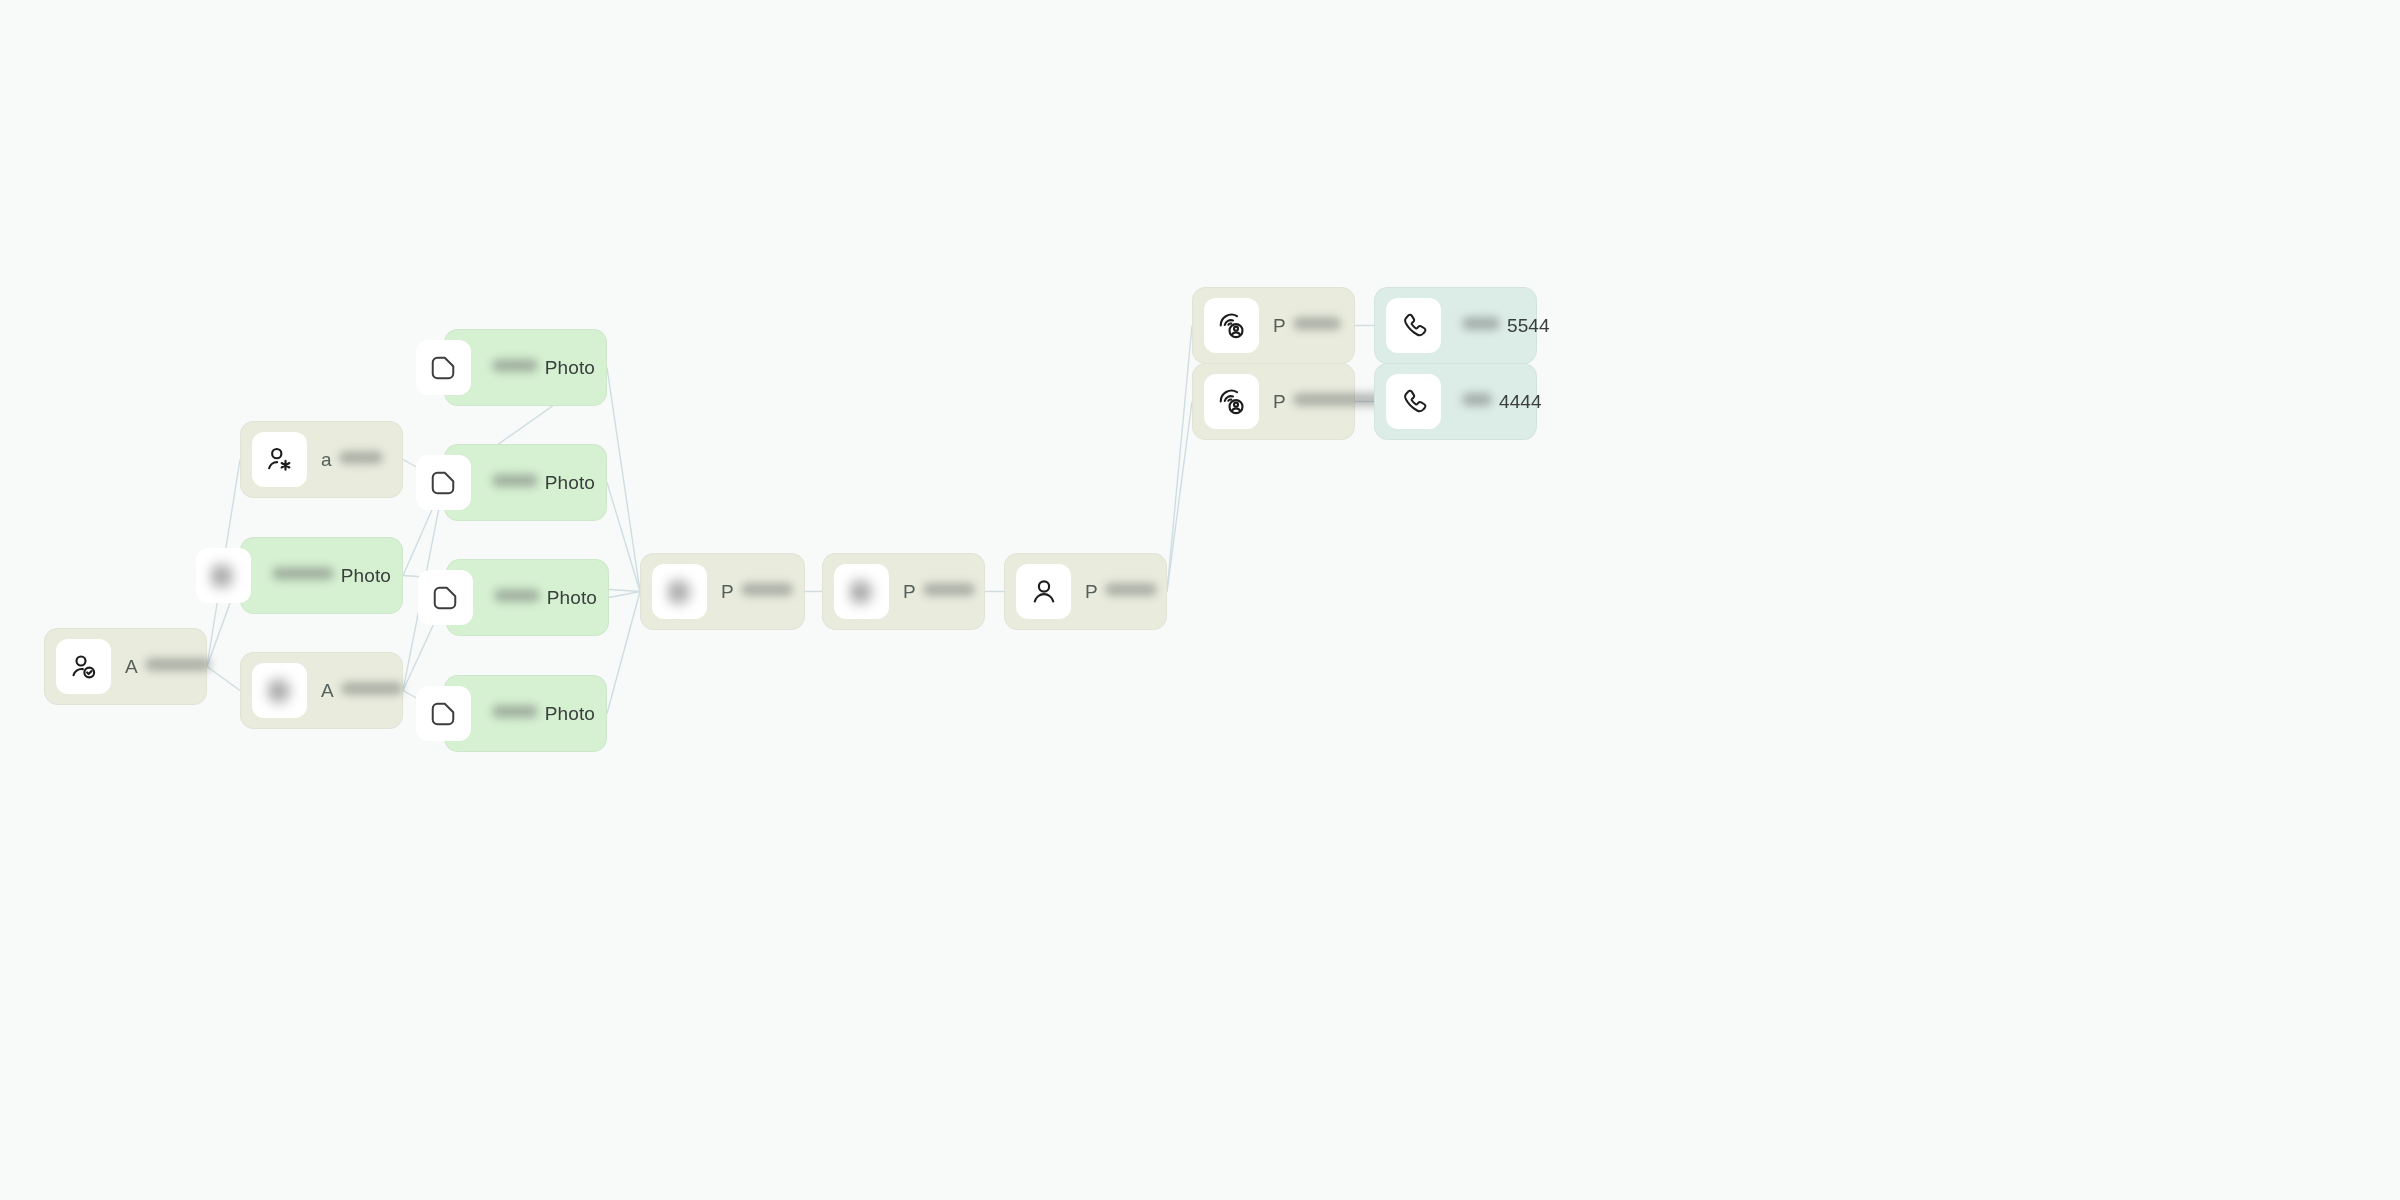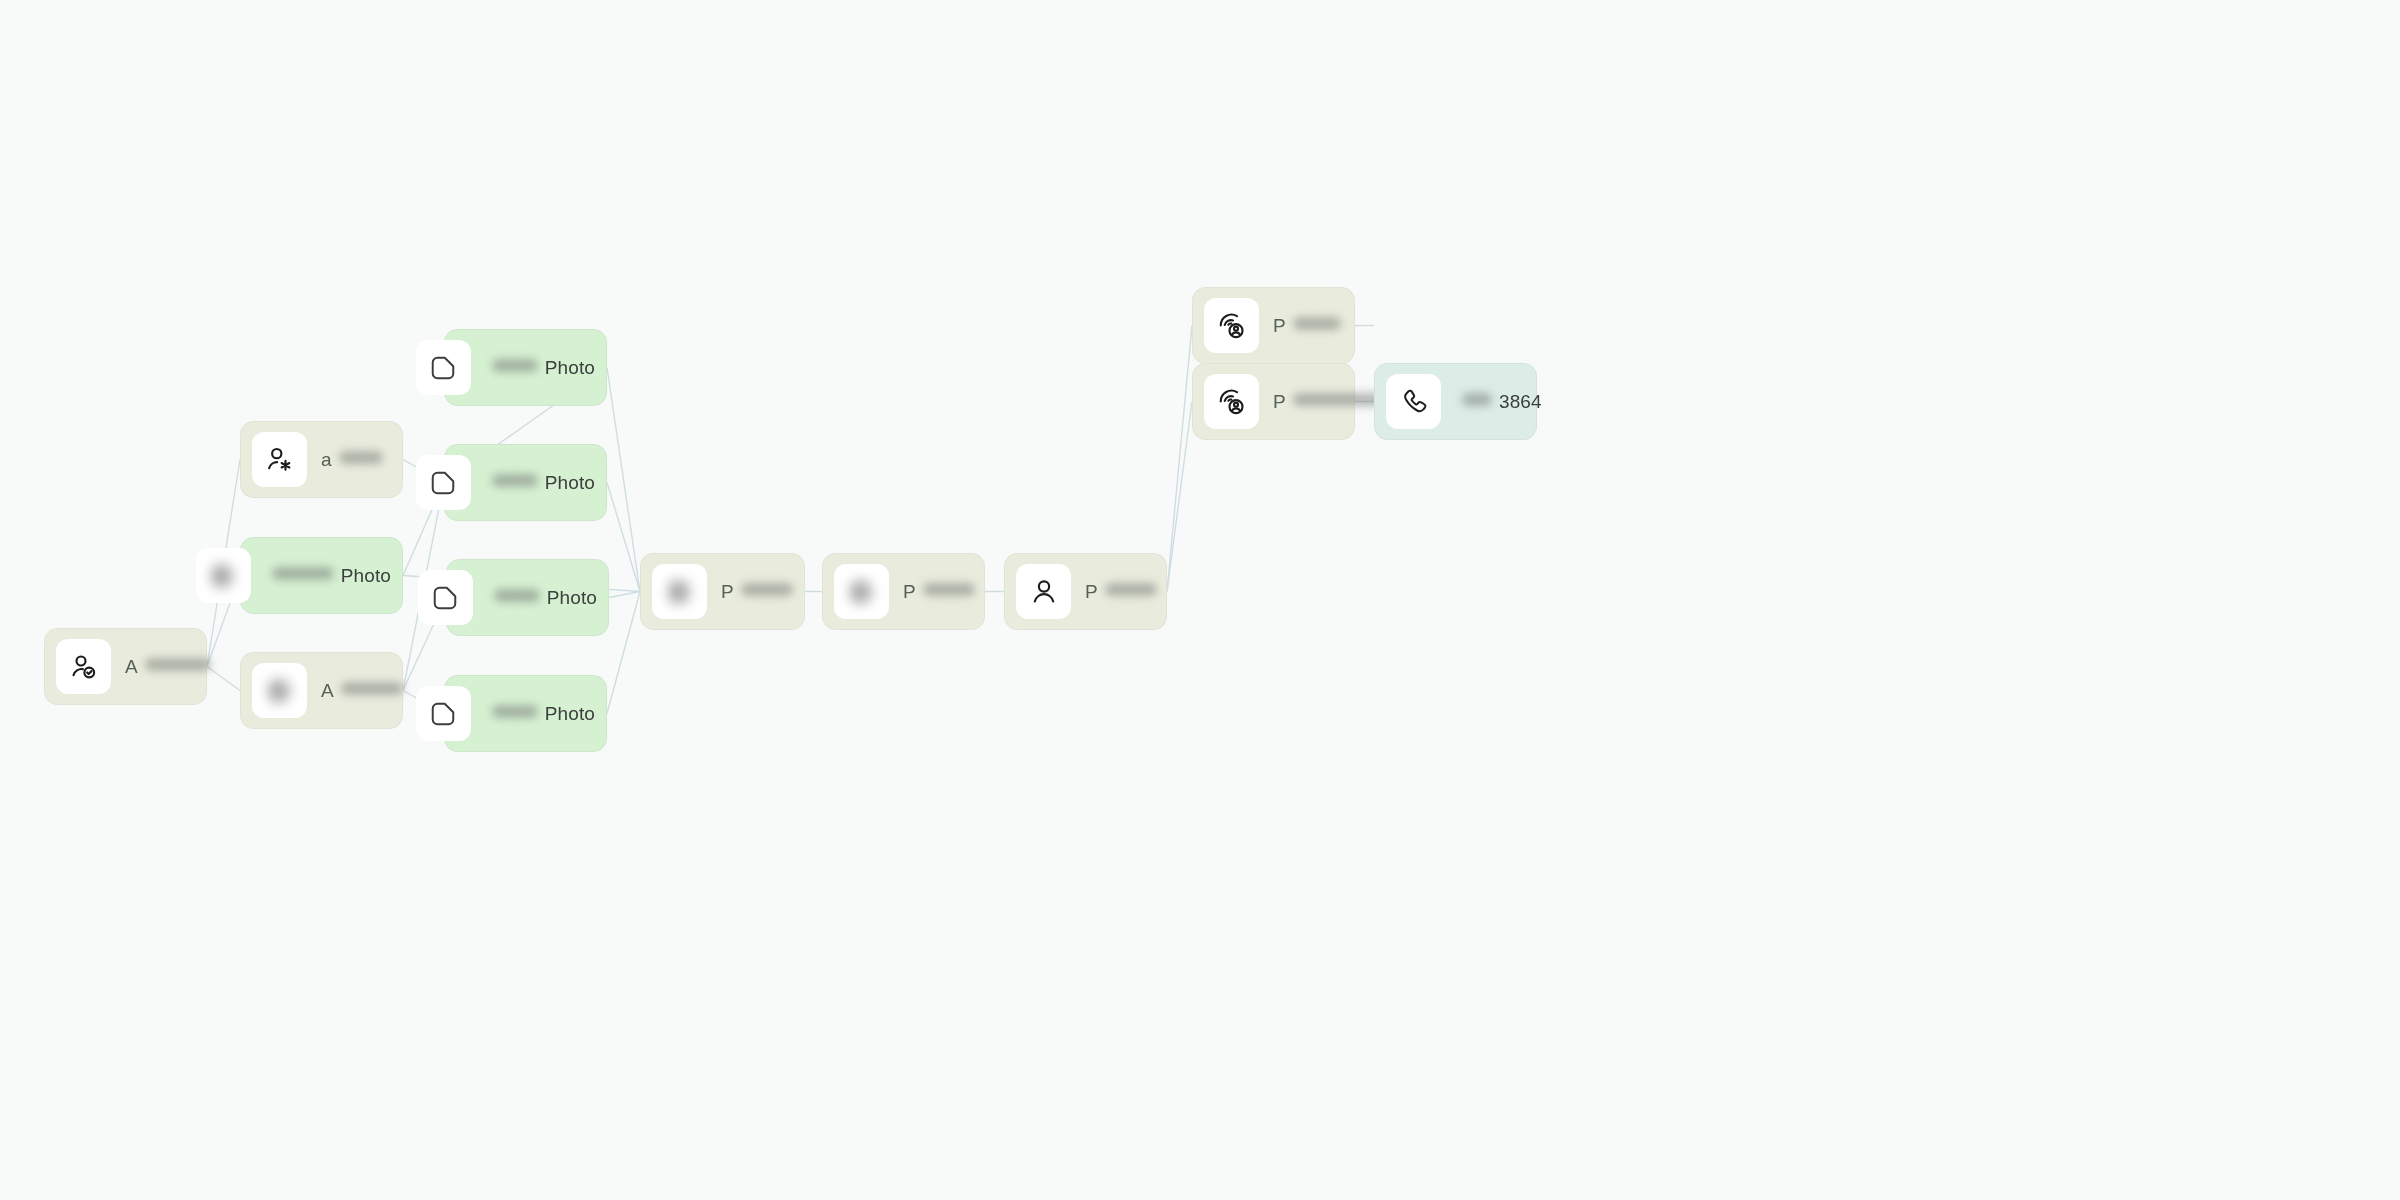--- a/index.html
+++ b/index.html
@@ -232,24 +232,35 @@
           <circle cx="15.2" cy="15.7" r="5.2" stroke="#1c1c1c" stroke-width="1.7" fill="none" stroke-linecap="round" stroke-linejoin="round"></circle>
           <circle cx="15.2" cy="14.1" r="1.6" stroke="#1c1c1c" stroke-width="1.7" fill="none" stroke-linecap="round" stroke-linejoin="round"></circle>
           <path d="M11.9 19.0a3.8 3.8 0 0 1 6.6 0" stroke="#1c1c1c" stroke-width="1.7" fill="none" stroke-linecap="round" stroke-linejoin="round"></path>
         </svg>
       </div>
       <div class="label">
         <span class="pfx">P</span>
         <span class="redacted" style="width: 90px;"></span>
       </div>
     </div>
+    <div class="node n-mint" style="left: 1374px; top: 287px; width: 163px; height: 77px;">
+      <div class="iconbox">
+        <svg width="30" height="30" viewBox="0 0 24 24">
+          <path d="M7.6 3.4c.9-.7 2.1-.5 2.7.5l1.5 2.4c.5.8.3 1.8-.4 2.4l-1 .8c-.3.3-.4.7-.2 1.1a12 12 0 0 0 3.3 3.3c.4.2.8.1 1.1-.2l.8-1c.6-.7 1.6-.9 2.4-.4l2.4 1.5c1 .6 1.2 1.8.5 2.7l-1.1 1.3c-1.2 1.5-3.4 1.9-5.1 1a22 22 0 0 1-9-9c-.9-1.7-.5-3.9 1-5.1z" stroke="#1c1c1c" stroke-width="1.6" fill="none" stroke-linejoin="round"></path>
+        </svg>
+      </div>
+      <div class="label">
+        <span class="redacted" style="width: 38px;"></span>
+        <span class="tail">5544</span>
+      </div>
+    </div>
     <div class="node n-mint" style="left: 1374px; top: 363px; width: 163px; height: 77px;">
       <div class="iconbox">
         <svg width="30" height="30" viewBox="0 0 24 24">
           <path d="M7.6 3.4c.9-.7 2.1-.5 2.7.5l1.5 2.4c.5.8.3 1.8-.4 2.4l-1 .8c-.3.3-.4.7-.2 1.1a12 12 0 0 0 3.3 3.3c.4.2.8.1 1.1-.2l.8-1c.6-.7 1.6-.9 2.4-.4l2.4 1.5c1 .6 1.2 1.8.5 2.7l-1.1 1.3c-1.2 1.5-3.4 1.9-5.1 1a22 22 0 0 1-9-9c-.9-1.7-.5-3.9 1-5.1z" stroke="#1c1c1c" stroke-width="1.6" fill="none" stroke-linejoin="round"></path>
         </svg>
       </div>
       <div class="label">
         <span class="redacted" style="width: 30px;"></span>
-        <span class="tail">3864</span>
+        <span class="tail">4444</span>
       </div>
     </div>
   </div>
 
 </body></html>

